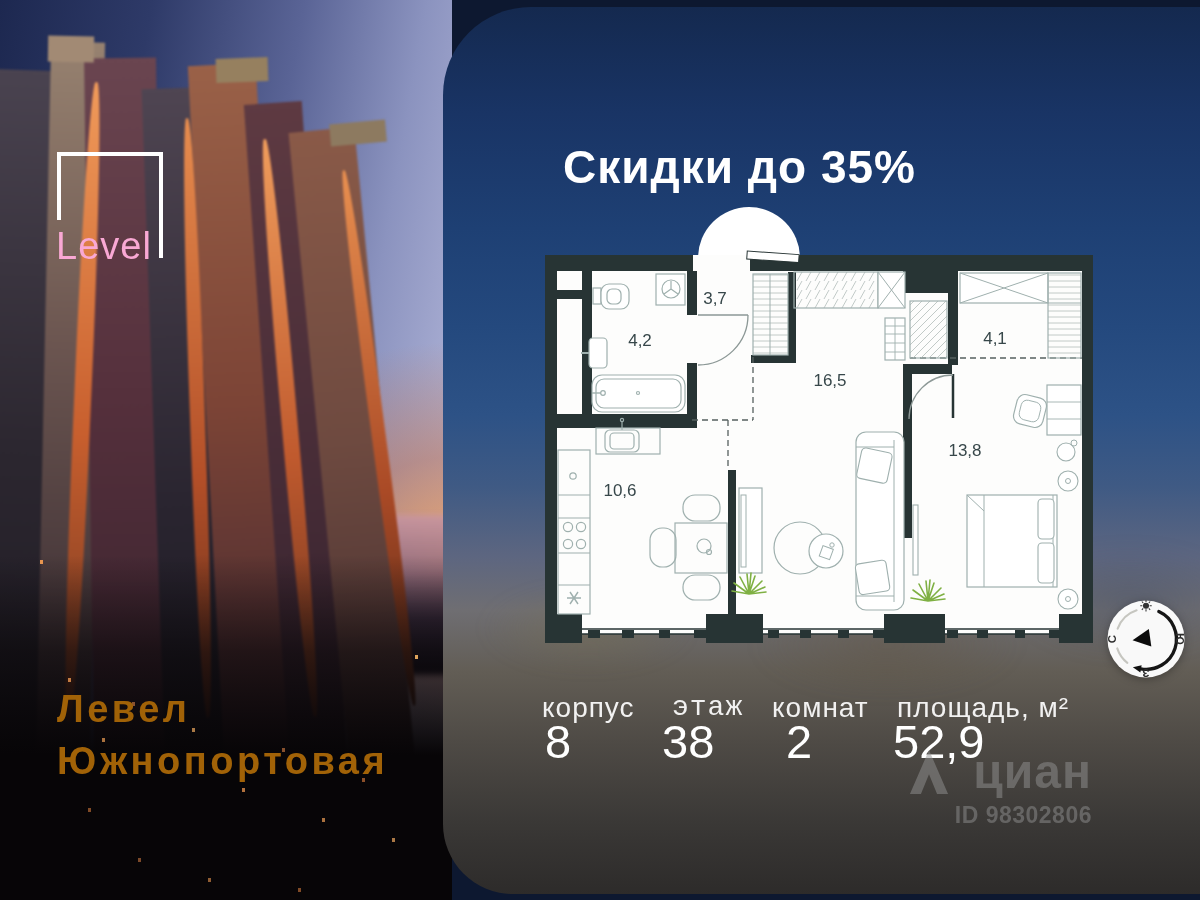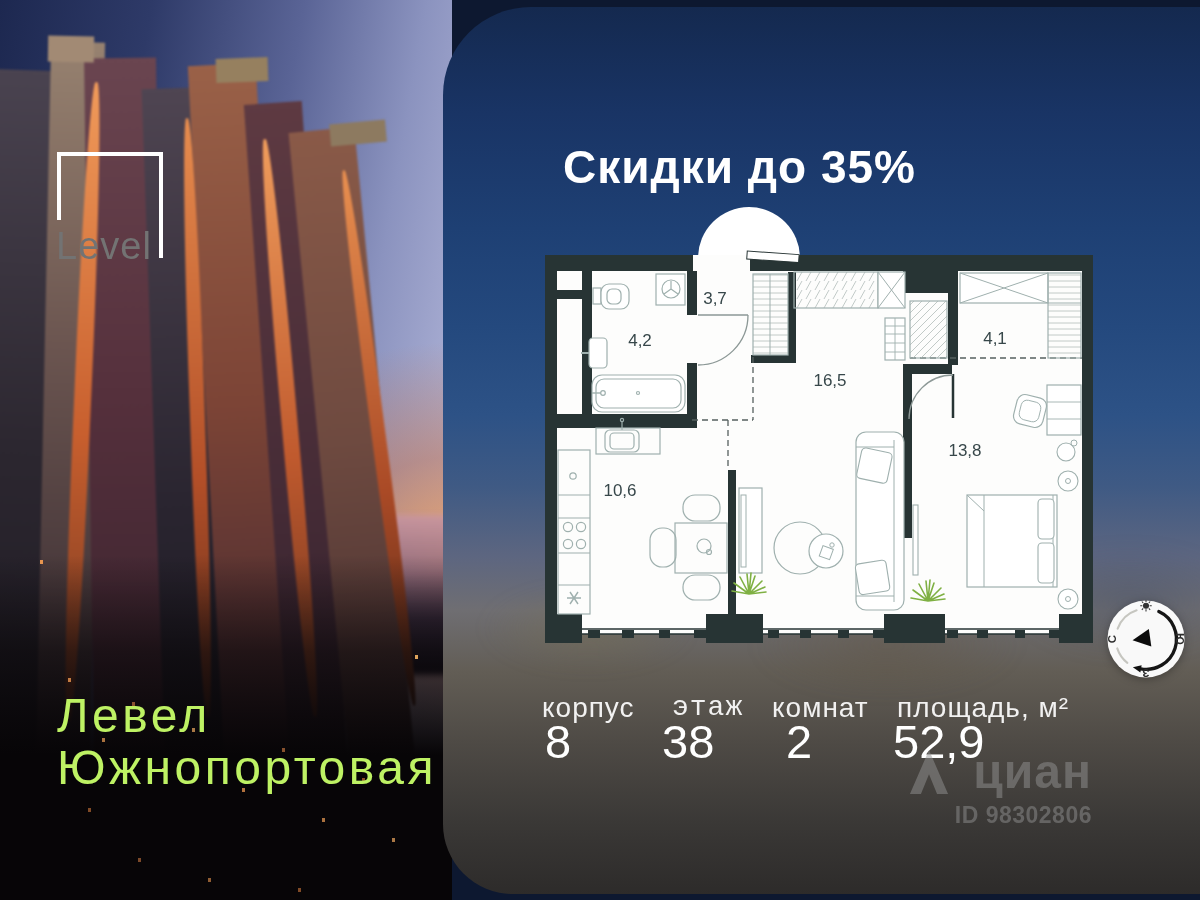--- a/index.html
+++ b/index.html
@@ -22,22 +22,22 @@
     background:linear-gradient(180deg,rgba(7,5,8,0) 0%,rgba(8,6,8,.65) 28%,#070507 58%);}
   .lights{position:absolute;left:40px;top:560px;width:3px;height:4px;background:#e8954f;
     box-shadow:28px 118px 0 rgba(235,150,80,.8), 62px 178px 0 rgba(240,160,85,.7), 92px 142px 0 rgba(220,130,70,.6),
     122px 208px 0 rgba(240,160,85,.8), 48px 248px 0 rgba(210,120,60,.6), 152px 168px 0 rgba(240,170,95,.7),
     202px 228px 0 rgba(235,150,80,.75), 242px 188px 0 rgba(220,130,70,.6), 282px 258px 0 rgba(240,160,85,.7),
     322px 218px 0 rgba(210,120,60,.65), 352px 278px 0 rgba(240,170,95,.7), 98px 298px 0 rgba(220,130,70,.55),
     168px 318px 0 rgba(235,150,80,.6), 258px 328px 0 rgba(210,120,60,.6), 375px 95px 0 rgba(245,180,100,.9);}
 
   
   .lv{position:absolute;background:#fff;}
-  .lv-text{position:absolute;left:56px;top:225px;color:#737373;font-size:38px;font-weight:500;letter-spacing:1px;}
-  .project{position:absolute;left:57px;color:#bef264;font-size:48px;font-weight:400;letter-spacing:3.5px;}
+  .lv-text{position:absolute;left:56px;top:225px;color:#f9a8d4;font-size:38px;font-weight:500;letter-spacing:1px;}
+  .project{position:absolute;left:57px;color:#a16207;font-size:38px;font-weight:700;letter-spacing:3.5px;}
 
   
   .panel{position:absolute;left:443px;top:7px;right:-50px;bottom:6px;border-radius:88px 0 0 70px;overflow:hidden;
     background:linear-gradient(180deg,#14294f 0%,#193465 12%,#1e4074 25%,#24497e 36%,#2d5286 46%,#3f5a84 54%,
       #5d6680 62%,#6f6e72 68%,#625d55 75%,#4e4a45 83%,#3a3836 92%,#2d2b2a 100%);}
   .panel-blobs{position:absolute;inset:0;filter:blur(9px);
     background:radial-gradient(150px 60px at 18% 70%,rgba(125,115,75,.35),rgba(0,0,0,0) 70%),
                radial-gradient(190px 70px at 55% 72%,rgba(95,80,58,.32),rgba(0,0,0,0) 70%),
                radial-gradient(170px 80px at 85% 67%,rgba(60,72,95,.33),rgba(0,0,0,0) 70%);}
 

